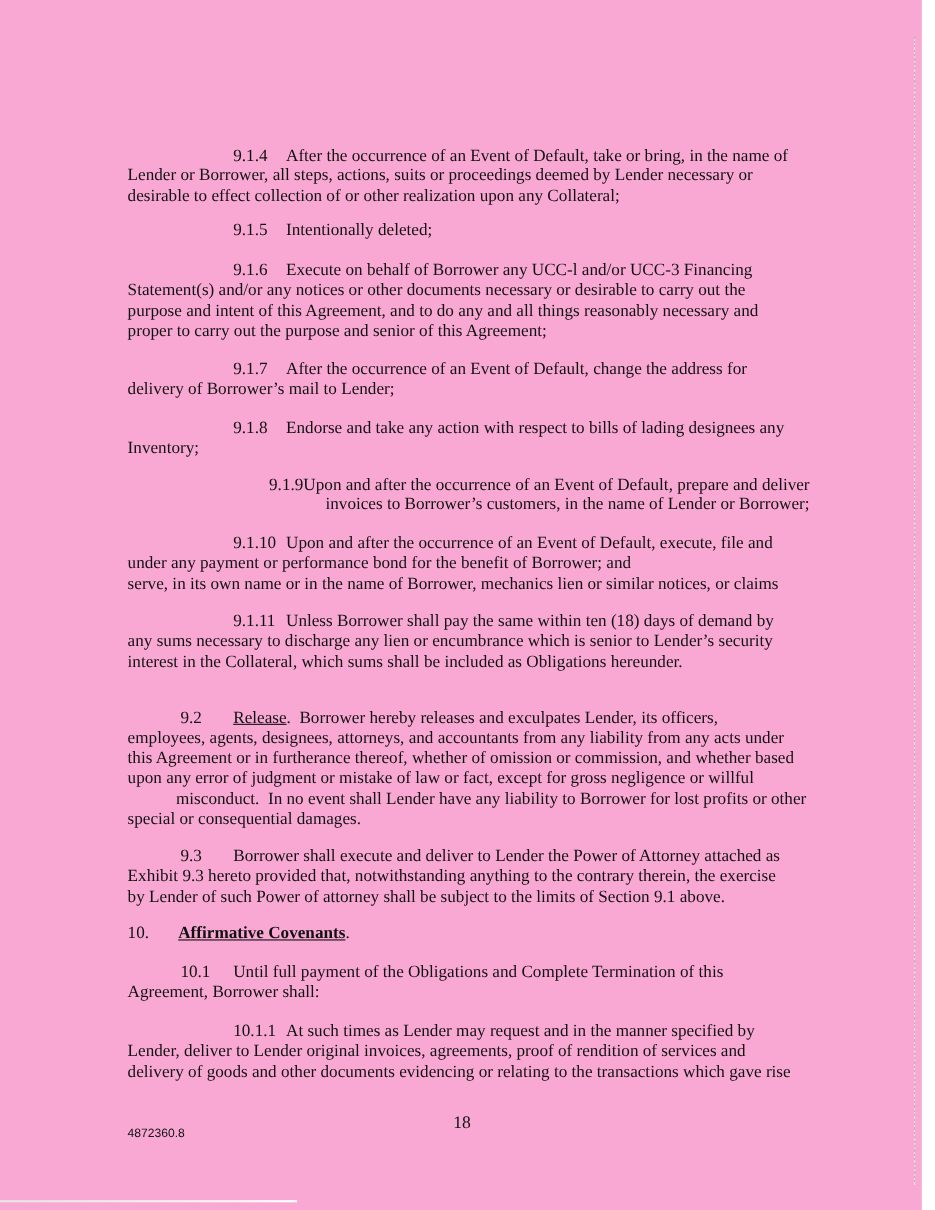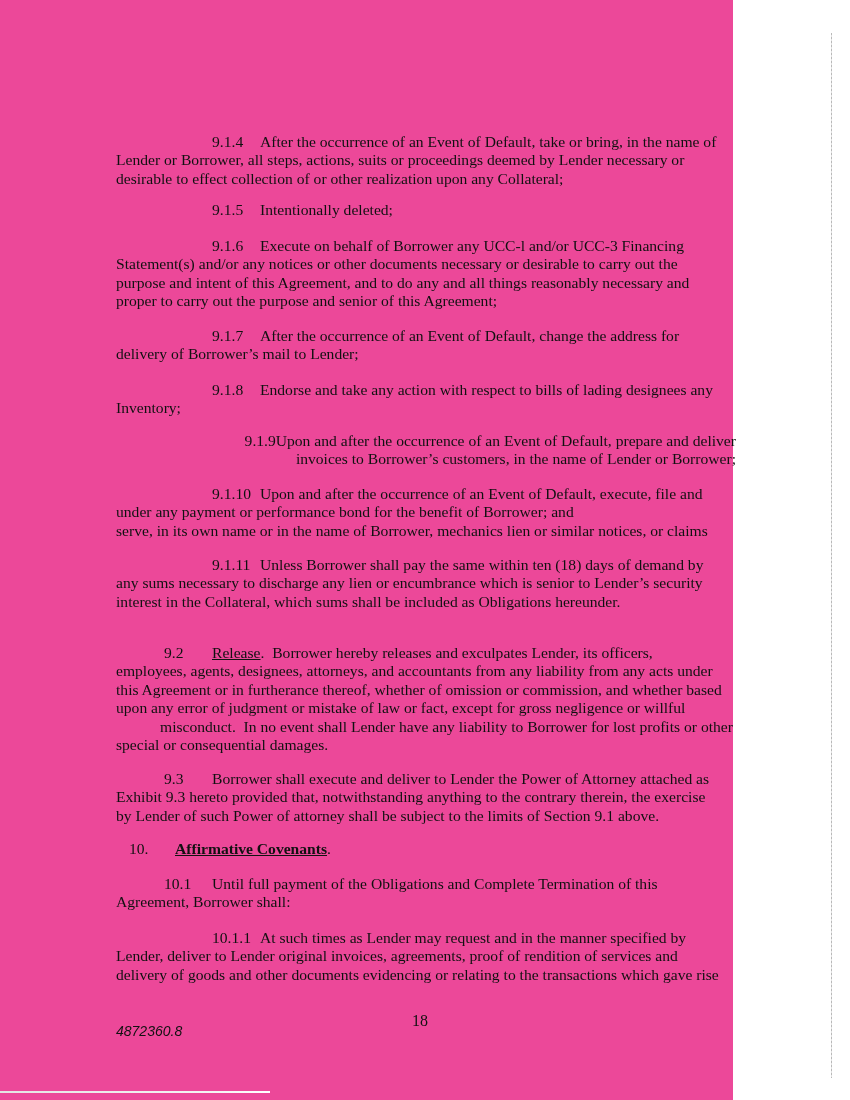--- a/index.html
+++ b/index.html
@@ -1,44 +1,44 @@
 <!DOCTYPE html>
 <html><head>
   <meta charset="utf-8">
   <style>
     html, body { margin: 0; padding: 0; background: #ffffff; }
     body { width: 850px; height: 1100px; position: relative; overflow: hidden; }
     .page {
-      position: absolute; left: 0; top: 0; width: 733px; height: 1100px;
-      background: #ec4899;
+      position: absolute; left: 0; top: 0; width: 838px; height: 1100px;
+      background: #f9a8d4;
       font-family: "Liberation Serif", "DejaVu Serif", serif;
       color: #111111;
       font-size: 15.6px;
       line-height: 18.4px;
     }
     .edge-line {
       position: absolute; left: 831px; top: 33px; width: 1px; height: 1045px;
       background: repeating-linear-gradient(to bottom, #b9b9b9 0 2px, #e2e2e2 2px 4px);
     }
     .bottom-shadow {
       position: absolute; left: 0; top: 1091px; width: 270px; height: 2px;
       background: linear-gradient(to right, #e4e4e4, #f4f4f4 80%, #ffffff);
     }
     .para { position: absolute; left: 116px; width: 620px; margin: 0; text-align: left; white-space: normal; }
     .line { display: block; white-space: nowrap; }
     .ind3 { padding-left: 96px; }
     .ind2 { padding-left: 48px; }
     .num { display: inline-block; }
     .num-sub { width: 48px; }
     .num-sec { width: 48px; }
-    .num-head { width: 46px; margin-left: 13px; }
+    .num-head { width: 46px; }
     .u { text-decoration: underline; }
     .bu { font-weight: bold; text-decoration: underline; }
     .page-number { position: absolute; left: 412px; top: 1012px; font-size: 16px; }
-    .doc-id { position: absolute; left: 116px; top: 1022px; font-family: "Liberation Sans", "DejaVu Sans", sans-serif; font-size: 14px; font-style: italic; }
+    .doc-id { position: absolute; left: 116px; top: 1022px; font-family: "Liberation Sans", "DejaVu Sans", sans-serif; font-size: 11px; }
   </style>
 </head>
 <body>
 
 <div class="page">
   <div class="edge-line"></div>
   <div class="bottom-shadow"></div>
 
   <div class="para" style="top:133px;">
     <span class="line ind3"><span class="num num-sub">9.1.4</span><span>After the occurrence of an Event of Default, take or bring, in the name of</span></span>

